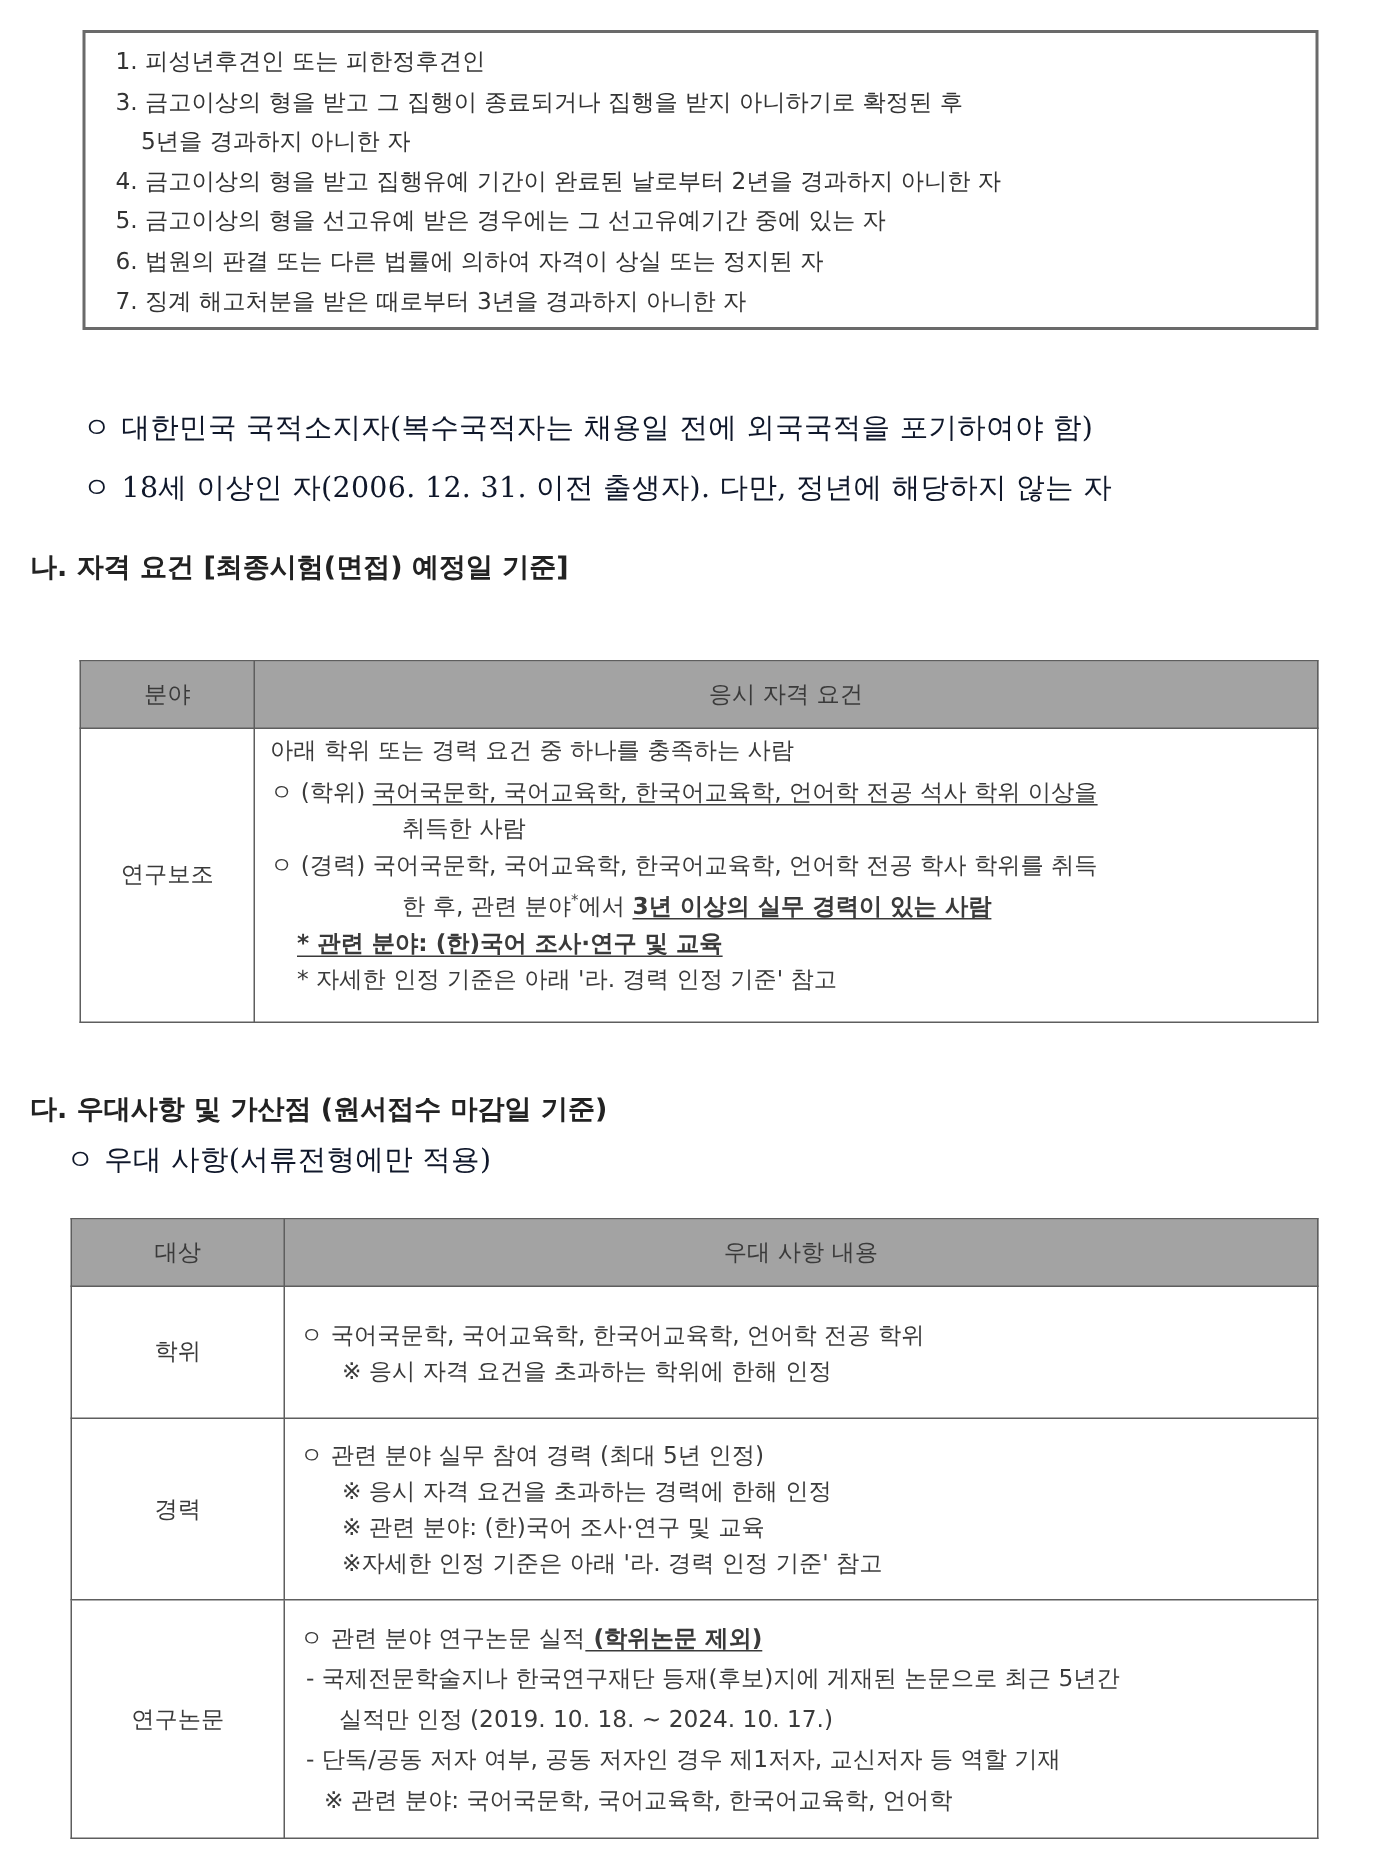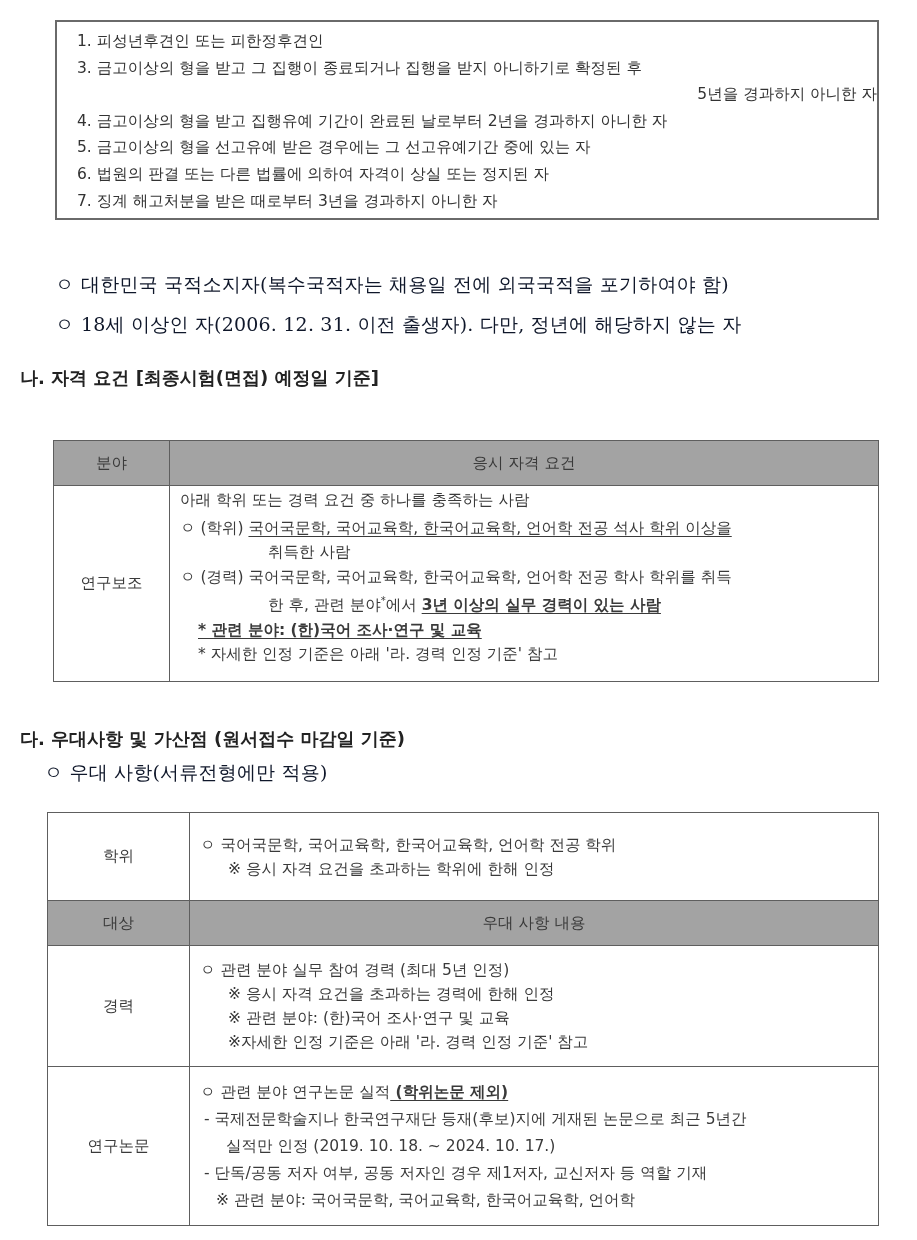--- a/index.html
+++ b/index.html
@@ -2,21 +2,21 @@
 <html><head>
 <meta charset="utf-8">
 <style>
   html, body { margin:0; padding:0; background:#ffffff; }
   body { width:917px; height:1240px; position:relative; overflow:hidden; color:#3a3a3a;
          font-family: "DejaVu Sans", "Liberation Sans", sans-serif; }
   .abs { position:absolute; }
   .box { border:2px solid #6a6a6a; box-sizing:border-box; }
   .top-box { left:55px; top:20px; width:824px; height:200px; padding:6px 0 0 20px; font-size:15.5px; line-height:26.6px; color:#333; }
   .top-box .line { white-space:nowrap; }
-  .top-box .indent { padding-left:17px;text-align:right; }
+  .top-box .indent { padding-left:17px; }
   .bullet { font-family:"DejaVu Serif","Liberation Serif",serif; font-size:19px; color:#0f172a; white-space:nowrap; letter-spacing:0.2px; }
   .bullet .o { display:inline-block; width:26px; }
   .heading { font-size:18px; font-weight:bold; color:#222; white-space:nowrap; }
   table.t { position:absolute; border-collapse:collapse; font-size:15.5px; color:#3a3a3a; }
   table.t td, table.t th { border:1.5px solid #5e5e5e; }
   table.t th { background:#a3a3a3; font-weight:normal; height:42px; text-align:center; }
   .cat { text-align:center; vertical-align:middle; }
   .cell { padding:2px 6px 2px 10px; vertical-align:top; line-height:24px; }
   .u { text-decoration:underline; text-underline-offset:3px; }
   .hang { padding-left:88px; }
@@ -73,30 +73,30 @@
     </td>
   </tr>
 </tbody>
   </table>
 
 <div class="abs heading" style="left:20px; top:727px;">다. 우대사항 및 가산점 (원서접수 마감일 기준)</div>
 <div class="abs bullet" style="left:44px; top:760px;">ㅇ 우대 사항(서류전형에만 적용)</div>
 
 <table class="t" style="left:47px; top:812px; width:832px; height:410px;">
   <tbody>
-      <tr style="height:88px;">
+      <tr>
+    <th style="width:139px;">대상</th>
+    <th>우대 사항 내용</th>
+  </tr>
+  <tr style="height:88px;">
     <td class="cat">학위</td>
     <td class="cell" style="vertical-align:middle;">
       <div class="nw">ㅇ 국어국문학, 국어교육학, 한국어교육학, 언어학 전공 학위</div>
       <div class="nw ind2">※ 응시 자격 요건을 초과하는 학위에 한해 인정</div>
     </td>
-  </tr>
-  <tr>
-    <th style="width:139px;">대상</th>
-    <th>우대 사항 내용</th>
   </tr>
   <tr style="height:121px;">
     <td class="cat">경력</td>
     <td class="cell" style="vertical-align:middle;">
       <div class="nw">ㅇ 관련 분야 실무 참여 경력 (최대 5년 인정)</div>
       <div class="nw ind2">※ 응시 자격 요건을 초과하는 경력에 한해 인정</div>
       <div class="nw ind2">※ 관련 분야: (한)국어 조사·연구 및 교육</div>
       <div class="nw ind2">※자세한 인정 기준은 아래 '라. 경력 인정 기준' 참고</div>
     </td>
   </tr>

